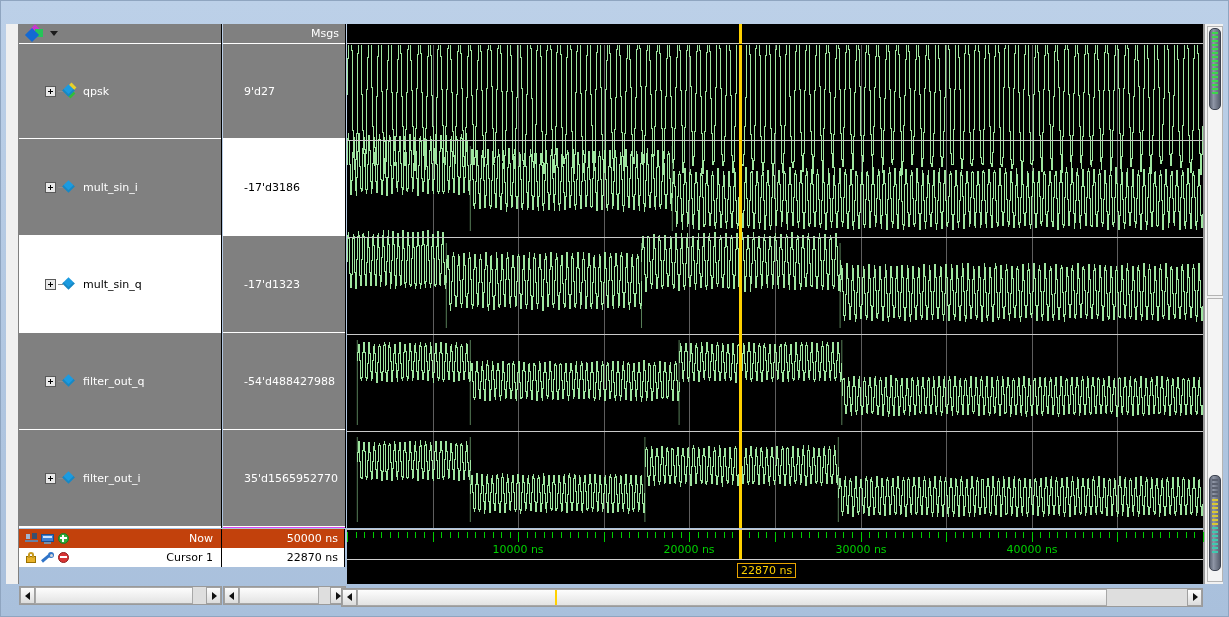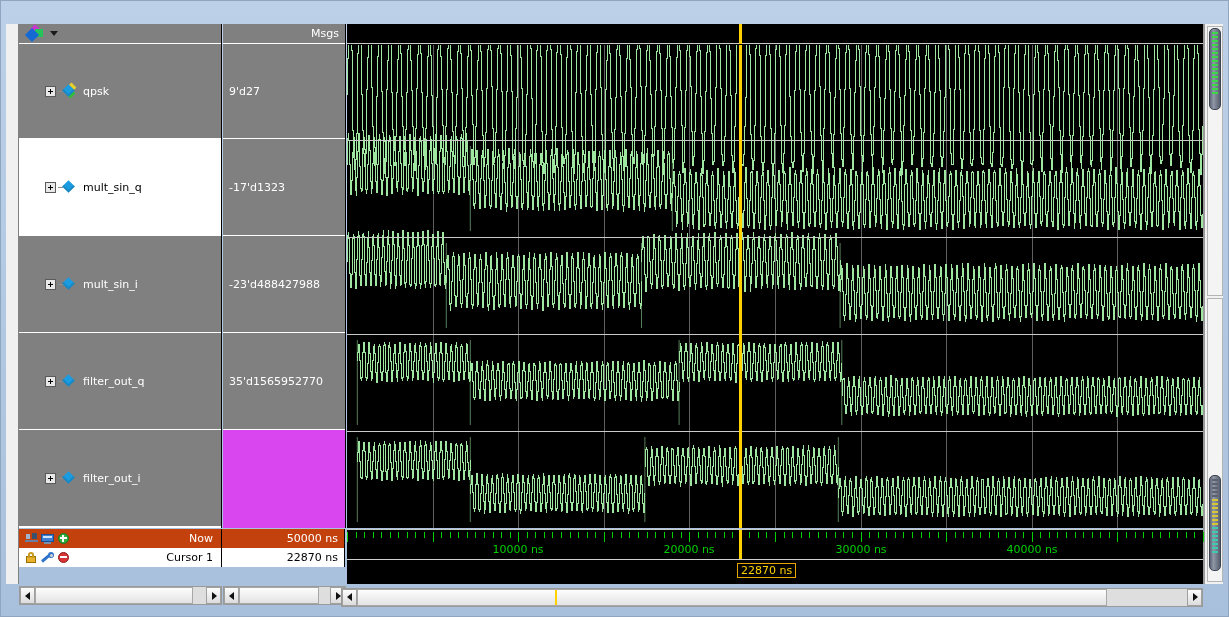--- a/index.html
+++ b/index.html
@@ -92,21 +92,21 @@
   .expander::before{content:"";position:absolute;left:2px;top:4px;width:5px;height:1px;background:#000;}
   .expander::after{content:"";position:absolute;left:4px;top:2px;width:1px;height:5px;background:#000;}
   .connector{width:5px;height:1px;background:#8d8d8d;flex:none;}
   .dia{width:13px;height:13px;flex:none;margin-right:7px;position:relative;}
   .dia span{position:absolute;display:block;}
   .dia .d-main{left:1px;top:1px;width:9px;height:9px;background:#1b9be0;transform:rotate(45deg);
      box-shadow:inset -2px -2px 0 rgba(0,0,0,.12);}
   .dia.tri .d-y{left:5px;top:-1px;width:7px;height:7px;background:#e8d02a;transform:rotate(45deg);}
   .dia.tri .d-g{left:4px;top:5px;width:7px;height:7px;background:#32bd3a;transform:rotate(45deg);}
   .nm-label{font-size:11px;white-space:nowrap;}
-  .val{font-size:11px;padding-left:6px;white-space:nowrap;}
+  .val{font-size:11px;padding-left:21px;white-space:nowrap;}
 
   
   .vrow{display:flex;align-items:center;box-sizing:border-box;border-bottom:1px solid #ffffff;}
 
   
   .wave-top-strip{position:absolute;left:0;top:0;width:100%;height:20px;background:#000;
      border-bottom:1px solid #c9c9c9;box-sizing:border-box;}
   .wave-canvas{position:absolute;left:0;top:21px;width:856px;height:483px;background:#000;}
   .gridline{position:absolute;top:0;bottom:0;width:1px;background:#6e6e6e;opacity:.85;}
   .cursor-line{position:absolute;top:0;bottom:0;width:3px;background:#ffd100;z-index:9;}
@@ -219,47 +219,47 @@
               <div class="expander"></div>
               <div class="connector"></div>
               <div class="dia tri">
                 <span class="d-y"></span>
                 <span class="d-g"></span>
                 <span class="d-main"></span>
               </div>
               <span class="nm-label">qpsk</span>
             </div>
           </div>
+          <div class="row sel" style="height: 97px;">
+            <div class="nm">
+              <div class="expander"></div>
+              <div class="connector"></div>
+              <div class="dia">
+                <span class="d-main"></span>
+              </div>
+              <span class="nm-label">mult_sin_i</span>
+            </div>
+          </div>
           <div class="row unsel" style="height: 97px;">
             <div class="nm">
               <div class="expander"></div>
               <div class="connector"></div>
               <div class="dia">
                 <span class="d-main"></span>
               </div>
               <span class="nm-label">mult_sin_q</span>
             </div>
           </div>
           <div class="row sel" style="height: 97px;">
             <div class="nm">
               <div class="expander"></div>
               <div class="connector"></div>
               <div class="dia">
                 <span class="d-main"></span>
               </div>
-              <span class="nm-label">mult_sin_i</span>
-            </div>
-          </div>
-          <div class="row sel" style="height: 97px;">
-            <div class="nm">
-              <div class="expander"></div>
-              <div class="connector"></div>
-              <div class="dia">
-                <span class="d-main"></span>
-              </div>
               <span class="nm-label">filter_out_q</span>
             </div>
           </div>
           <div class="row sel" style="height: 97px;">
             <div class="nm">
               <div class="expander"></div>
               <div class="connector"></div>
               <div class="dia">
                 <span class="d-main"></span>
               </div>
@@ -270,25 +270,28 @@
     </div>
 
     <div class="vals-pane">
       <div class="hdr vals">
         <span class="hdr-label">Msgs</span>
       </div>
       <div class="rows" id="value-rows">
           <div class="vrow sel" style="height: 95px; background: rgb(128, 128, 128); color: rgb(255, 255, 255);">
             <div class="val">9'd27</div>
           </div>
+          <div class="vrow unsel" style="height: 97px; background: rgb(255, 255, 255); color: rgb(0, 0, 0);">
+            <div class="val">-17'd3186</div>
+          </div>
           <div class="vrow sel" style="height: 97px; background: rgb(128, 128, 128); color: rgb(255, 255, 255);">
             <div class="val">-17'd1323</div>
           </div>
           <div class="vrow sel" style="height: 97px; background: rgb(128, 128, 128); color: rgb(255, 255, 255);">
-            <div class="val">-23'd488427988</div>
+            <div class="val">-54'd488427988</div>
           </div>
           <div class="vrow sel" style="height: 97px; background: rgb(128, 128, 128); color: rgb(255, 255, 255);">
             <div class="val">35'd1565952770</div>
           </div>
         </div>
     </div>
 
     <div class="wave-pane">
       <div class="wave-top-strip"></div>
       <div class="cursor-line top" id="cursor-top" style="left: 392px;"></div>

